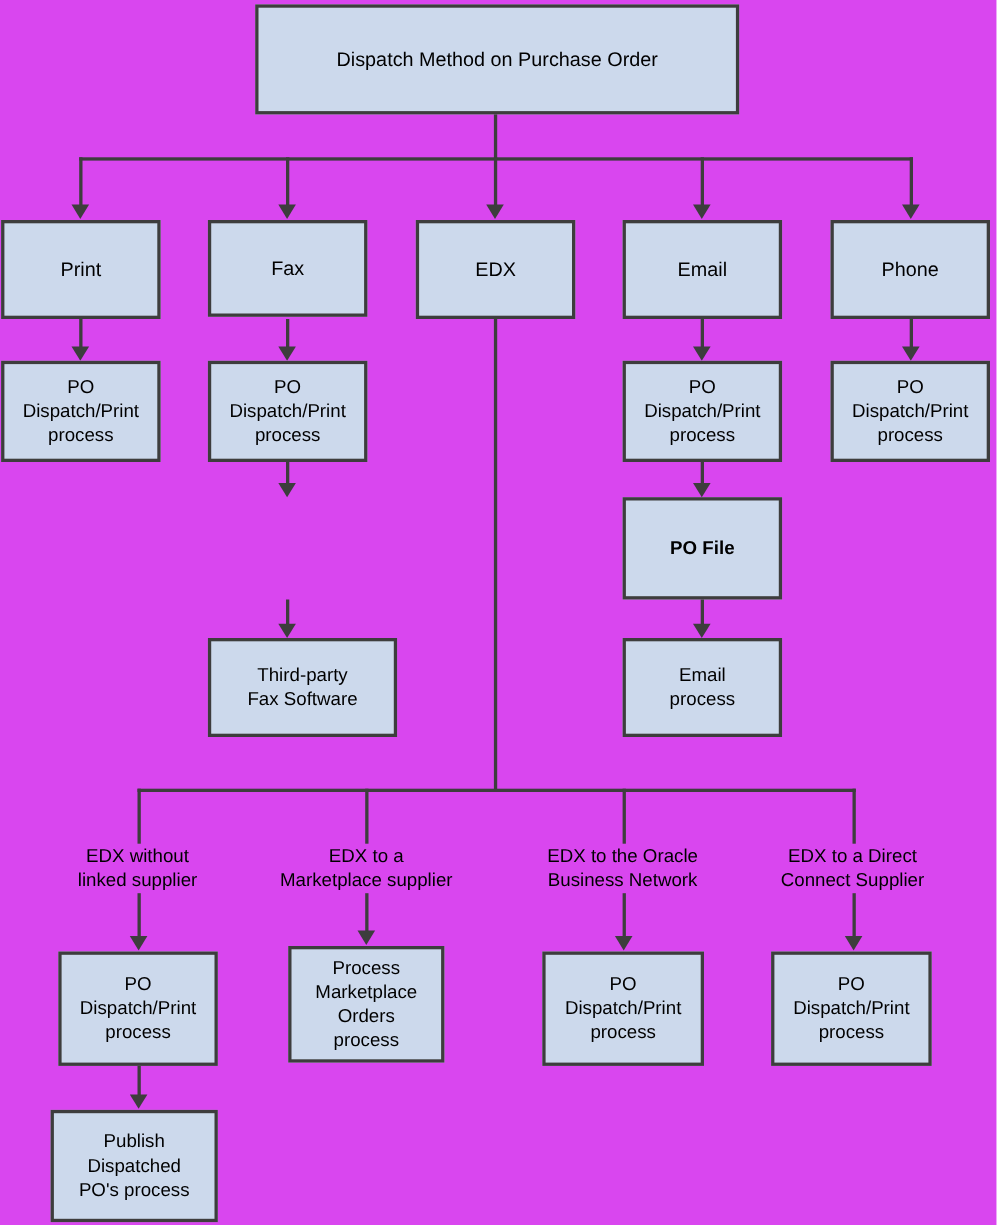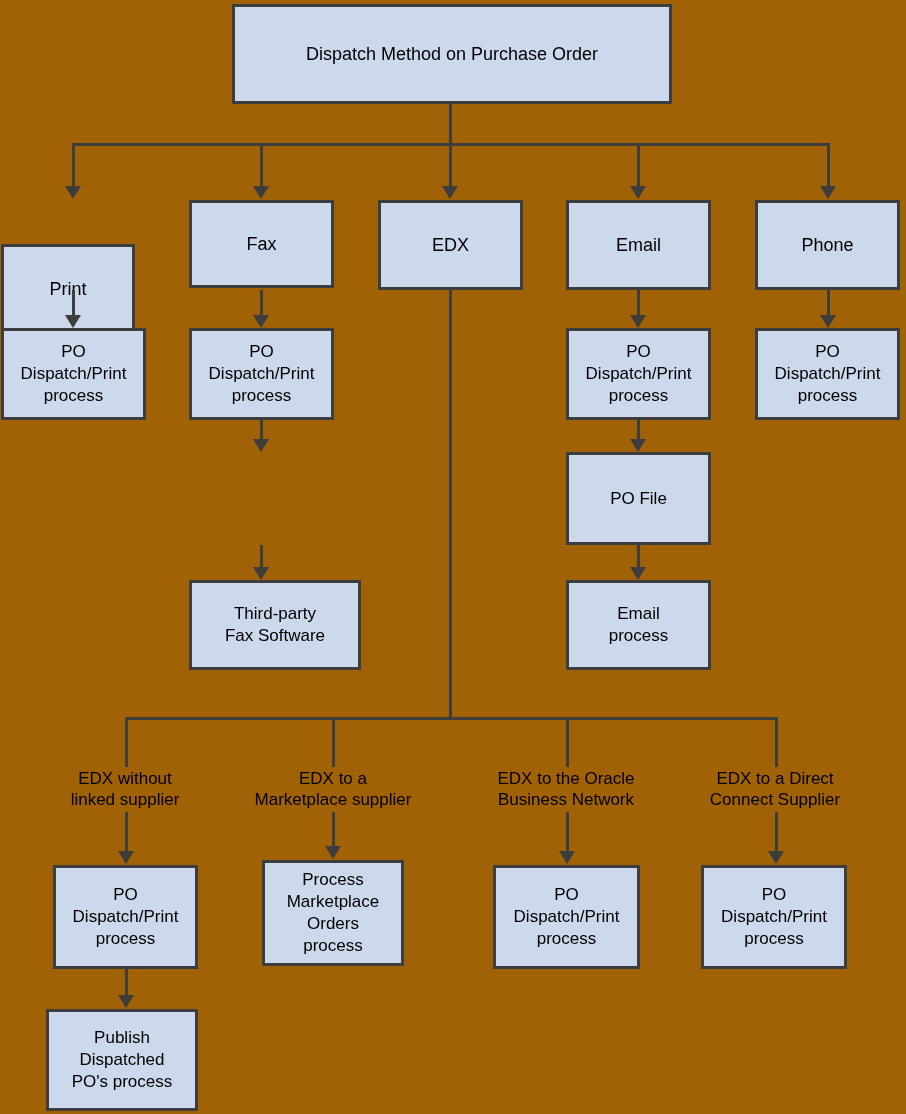--- a/index.html
+++ b/index.html
@@ -7,21 +7,21 @@
     padding: 0;
     background: #ffffff;
   }
   body {
     font-family: "Liberation Sans", sans-serif;
   }
   #canvas {
     position: relative;
     width: 906px;
     height: 1114px;
-    background: #a16207;
+    background: #d946ef;
     overflow: hidden;
   }
   .node {
     position: absolute;
     box-sizing: border-box;
     background: #ccd9ec;
     border: 3px solid #3d3d3d;
     display: flex;
     align-items: center;
     justify-content: center;
@@ -86,21 +86,21 @@
 
   <div class="line-v" style="left:449px; top:143px; height:45px;"></div>
   <div class="arrow" style="left:442px; top:186px;"></div>
 
   <div class="line-v" style="left:637px; top:143px; height:45px;"></div>
   <div class="arrow" style="left:630px; top:186px;"></div>
 
   <div class="line-v" style="left:827px; top:143px; height:45px;"></div>
   <div class="arrow" style="left:820px; top:186px;"></div>
 
-  <div class="node method" style="left:1px; top:200px; width:134px; height:90px;margin-top:44px;">Print</div>
+  <div class="node method" style="left:1px; top:200px; width:145px; height:90px;">Print</div>
 
   <div class="node method" style="left:189px; top:200px; width:145px; height:88px;">Fax</div>
 
   <div class="node method" style="left:378px; top:200px; width:145px; height:90px;text-align:center;">EDX</div>
 
   <div class="node method" style="left:566px; top:200px; width:145px; height:90px;">Email</div>
 
   <div class="node method" style="left:755px; top:200px; width:145px; height:90px;">Phone</div>
 
   <div class="line-v" style="left:72px; top:290px; height:31px;"></div>
@@ -124,21 +124,21 @@
 Fax Software</div>
 
   <div class="line-v" style="left:637px; top:290px; height:31px;"></div>
   <div class="arrow" style="left:630px; top:315px;"></div>
   <div class="node" style="left:566px; top:328px; width:145px; height:92px;">PO
 Dispatch/Print
 process</div>
 
   <div class="line-v" style="left:637px; top:420px; height:25px;"></div>
   <div class="arrow" style="left:630px; top:439px;"></div>
-  <div class="node" style="left:566px; top:452px; width:145px; height:93px;">PO File</div>
+  <div class="node" style="left:566px; top:452px; width:145px; height:93px;font-weight:bold;">PO File</div>
 
   <div class="line-v" style="left:637px; top:545px; height:28px;"></div>
   <div class="arrow" style="left:630px; top:567px;"></div>
   <div class="node" style="left:566px; top:580px; width:145px; height:90px;">Email
 process</div>
 
   <div class="line-v" style="left:827px; top:290px; height:31px;"></div>
   <div class="arrow" style="left:820px; top:315px;"></div>
   <div class="node" style="left:755px; top:328px; width:145px; height:92px;">PO
 Dispatch/Print

